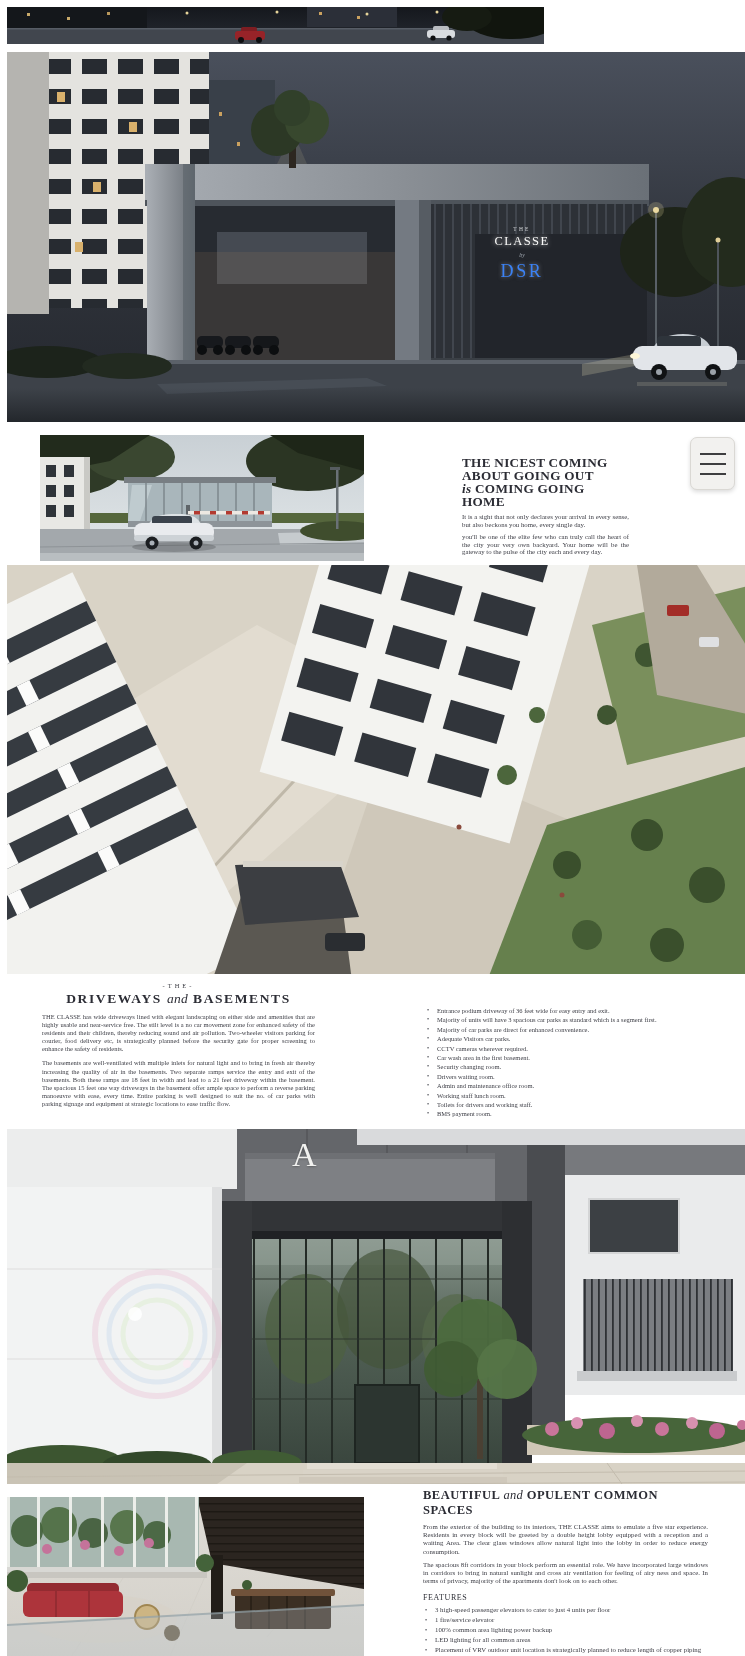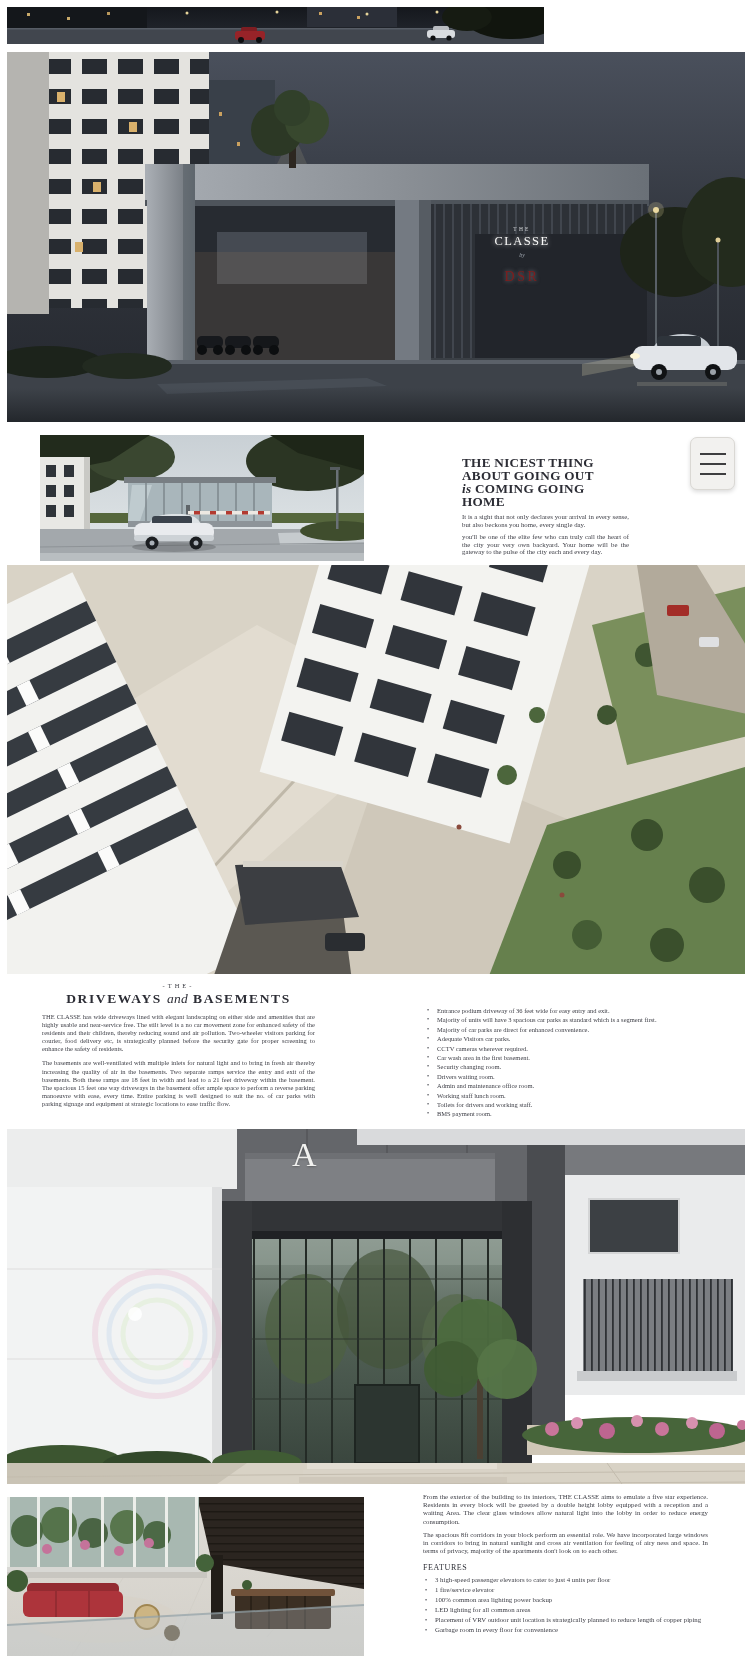--- a/index.html
+++ b/index.html
@@ -11,21 +11,21 @@
   
   #strip{position:absolute;top:0;left:0;width:537px;height:37px;}
 
   
   #hero{position:absolute;top:45px;left:0;width:745px;height:377px;}
   .sign{position:absolute;left:486px;top:182px;width:72px;text-align:center;line-height:1;}
   .sign-the{font-size:5.5px;letter-spacing:2.2px;color:#d8dadd;}
   .sign-classe{font-size:12.5px;letter-spacing:1.4px;color:#fbfbfa;margin-top:2px;
                text-shadow:0 0 5px rgba(255,255,255,.8);}
   .sign-by{font-size:6px;font-style:italic;color:#99a0a9;margin-top:5px;}
-  .sign-dsr{font-size:14px;letter-spacing:2.6px;color:#7f1d1d;margin-top:12px;
+  .sign-dsr{font-size:18px;letter-spacing:2.6px;color:#3b82f6;margin-top:4px;
             text-shadow:0 0 4px rgba(205,215,225,.5);}
 
   
   #welcome{position:absolute;top:422px;left:0;width:745px;height:136px;background:#fff;}
   .gate{position:absolute;left:33px;top:6px;width:324px;height:126px;}
   .menu-btn{position:absolute;left:690px;top:15px;width:45px;height:53px;background:#f2f1ef;
             border:1px solid #dad8d4;border-radius:7px;box-shadow:0 2px 4px rgba(0,0,0,.14);
             display:flex;flex-direction:column;justify-content:center;align-items:center;gap:8px;cursor:pointer;}
   .menu-btn .bars{display:flex;flex-direction:column;gap:8px;}
   .menu-btn i{display:block;width:26px;height:2px;background:#3e3e40;}
@@ -296,21 +296,21 @@
     <button class="menu-btn">
       <span class="bars">
           <i></i>
           <i></i>
           <i></i>
         </span>
     </button>
 
     <div class="welcome-text">
       <h2>
-        <span>THE NICEST THING</span><br>
+        <span>THE NICEST COMING</span><br>
         <span>ABOUT GOING OUT</span><br>
         <i>is</i>
         <span>COMING GOING HOME</span>
       </h2>
       <p>It is a sight that not only declares your arrival in every sense, but also beckons you home, every single day.</p>
       <p>you'll be one of the elite few who can truly call the heart of the city your very own backyard. Your home will be the gateway to the pulse of the city each and every day.</p>
     </div>
   </section>
 
   <figure id="aerial">
@@ -567,20 +567,25 @@
           <line x1="298" y1="96" x2="298" y2="132" stroke="#2b2218" stroke-width="2"></line>
           <rect x="224" y="92" width="104" height="7" rx="2" fill="#70523a"></rect>
           <circle cx="240" cy="88" r="5" fill="#3f5c35"></circle>
         </g>
         <polygon points="0,128 357,108 357,166 0,166" fill="#bcc7cc" opacity=".3"></polygon>
         <line x1="0" y1="128" x2="357" y2="108" stroke="#93a2a8" stroke-width="2" opacity=".7"></line>
       </svg>
     </figure>
 
     <div class="cs-text">
+      <h3>
+        <span>BEAUTIFUL</span>
+        <i>and</i>
+        <span>OPULENT COMMON SPACES</span>
+      </h3>
       <p>From the exterior of the building to its interiors, THE CLASSE aims to emulate a five star experience. Residents in every block will be greeted by a double height lobby equipped with a reception and a waiting Area. The clear glass windows allow natural light into the lobby in order to reduce energy consumption.</p>
       <p>The spacious 8ft corridors in your block perform an essential role. We have incorporated large windows in corridors to bring in natural sunlight and cross air ventilation for feeling of airy ness and space. In terms of privacy, majority of the apartments don't look on to each other.</p>
       <div class="features-title">FEATURES</div>
       <ul class="cs-bullets">
         <li>3 high-speed passenger elevators to cater to just 4 units per floor</li>
         <li>1 fire/service elevator</li>
         <li>100% common area lighting power backup</li>
         <li>LED lighting for all common areas</li>
         <li>Placement of VRV outdoor unit location is strategically planned to reduce length of copper piping</li>
         <li>Garbage room in every floor for convenience</li>

